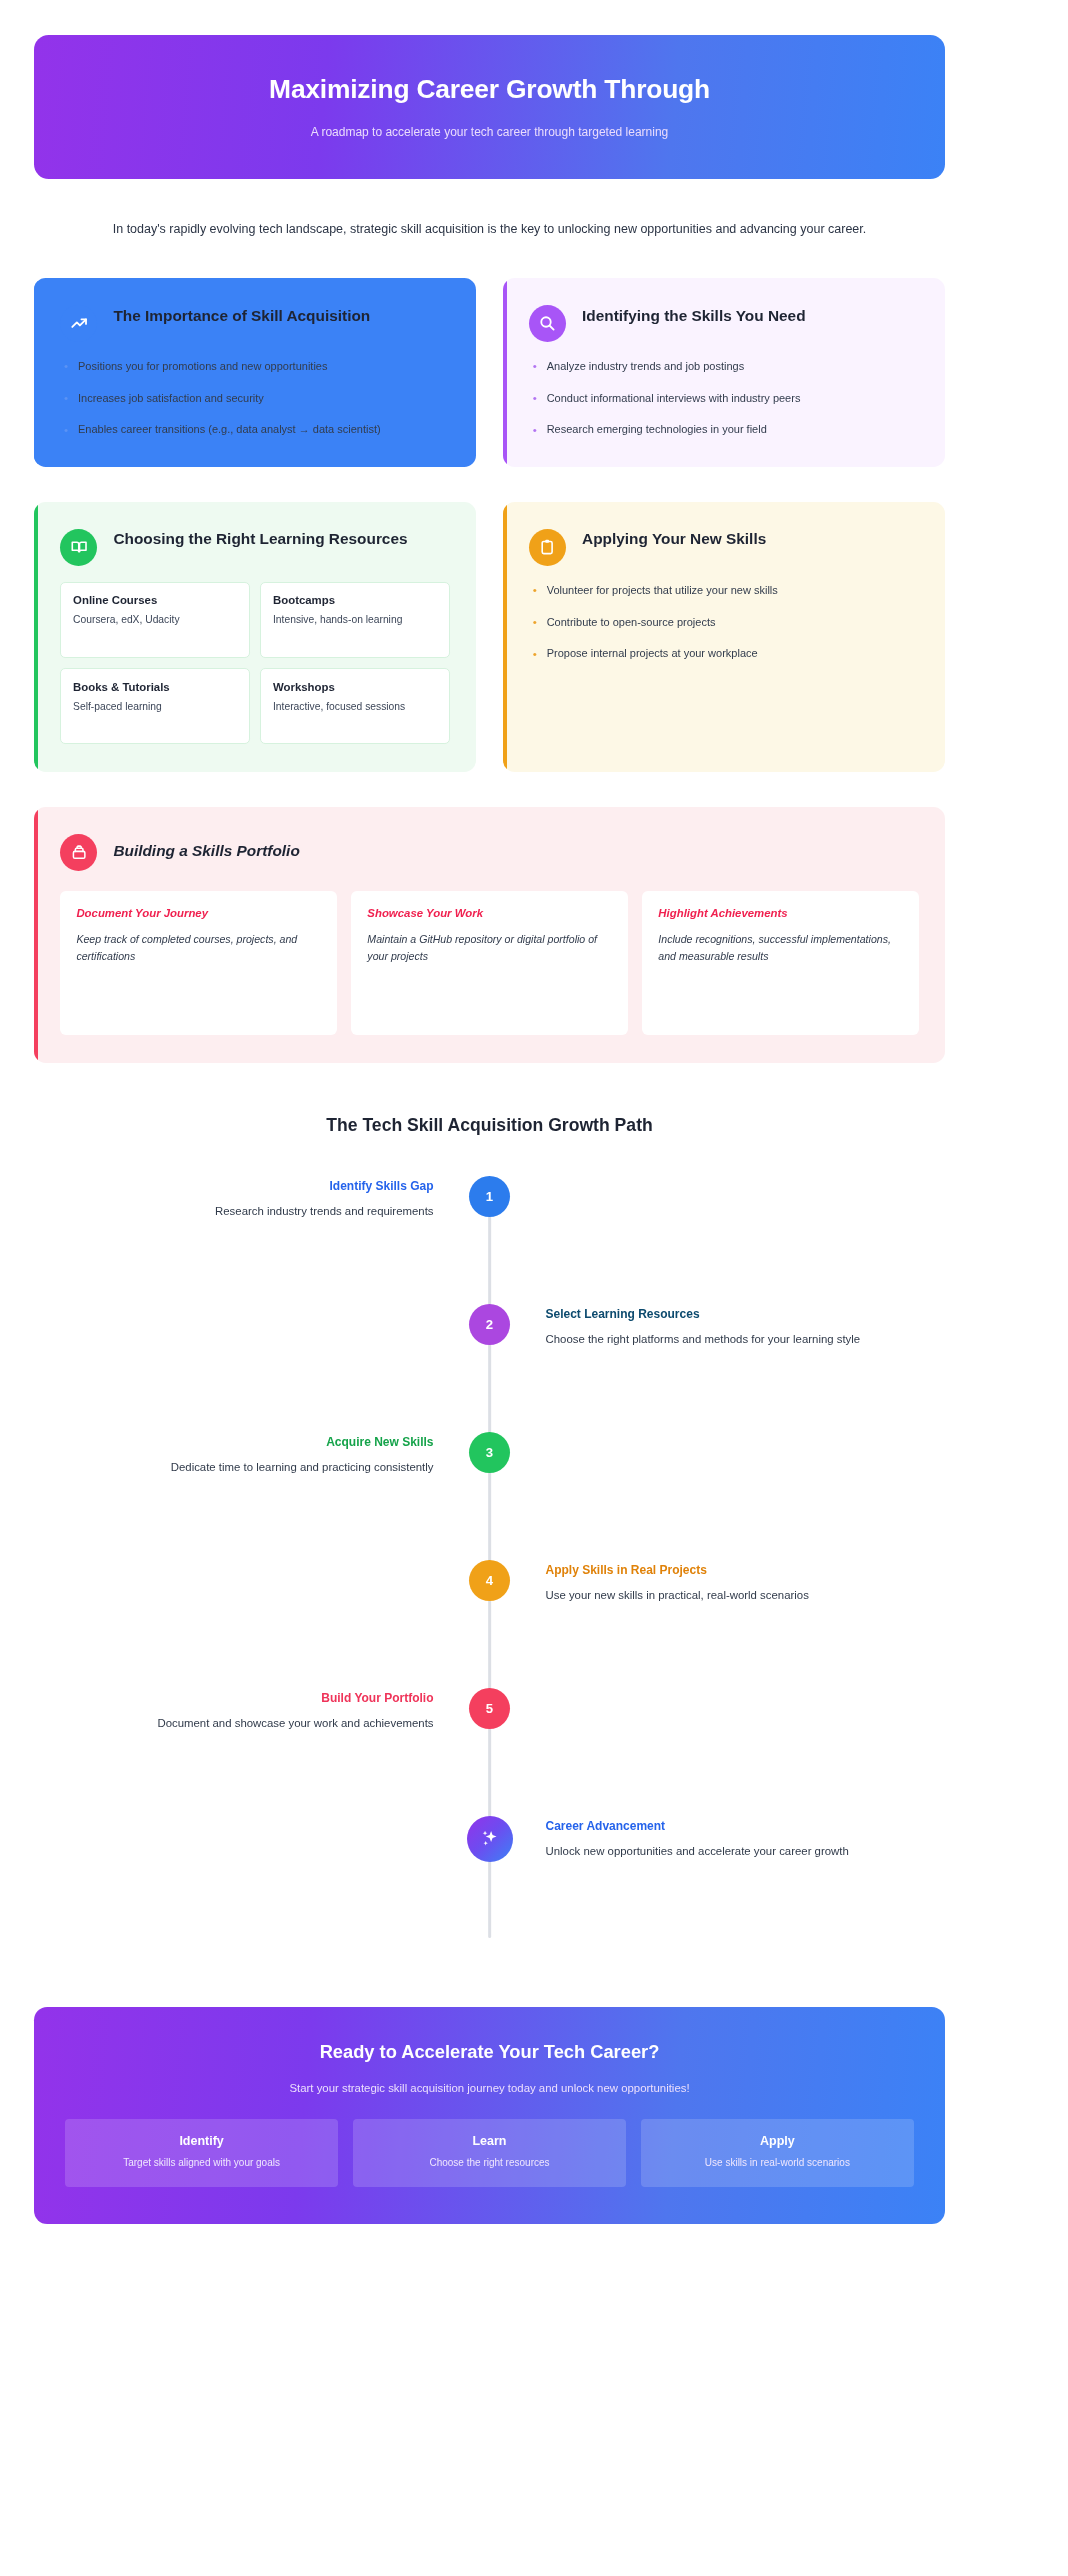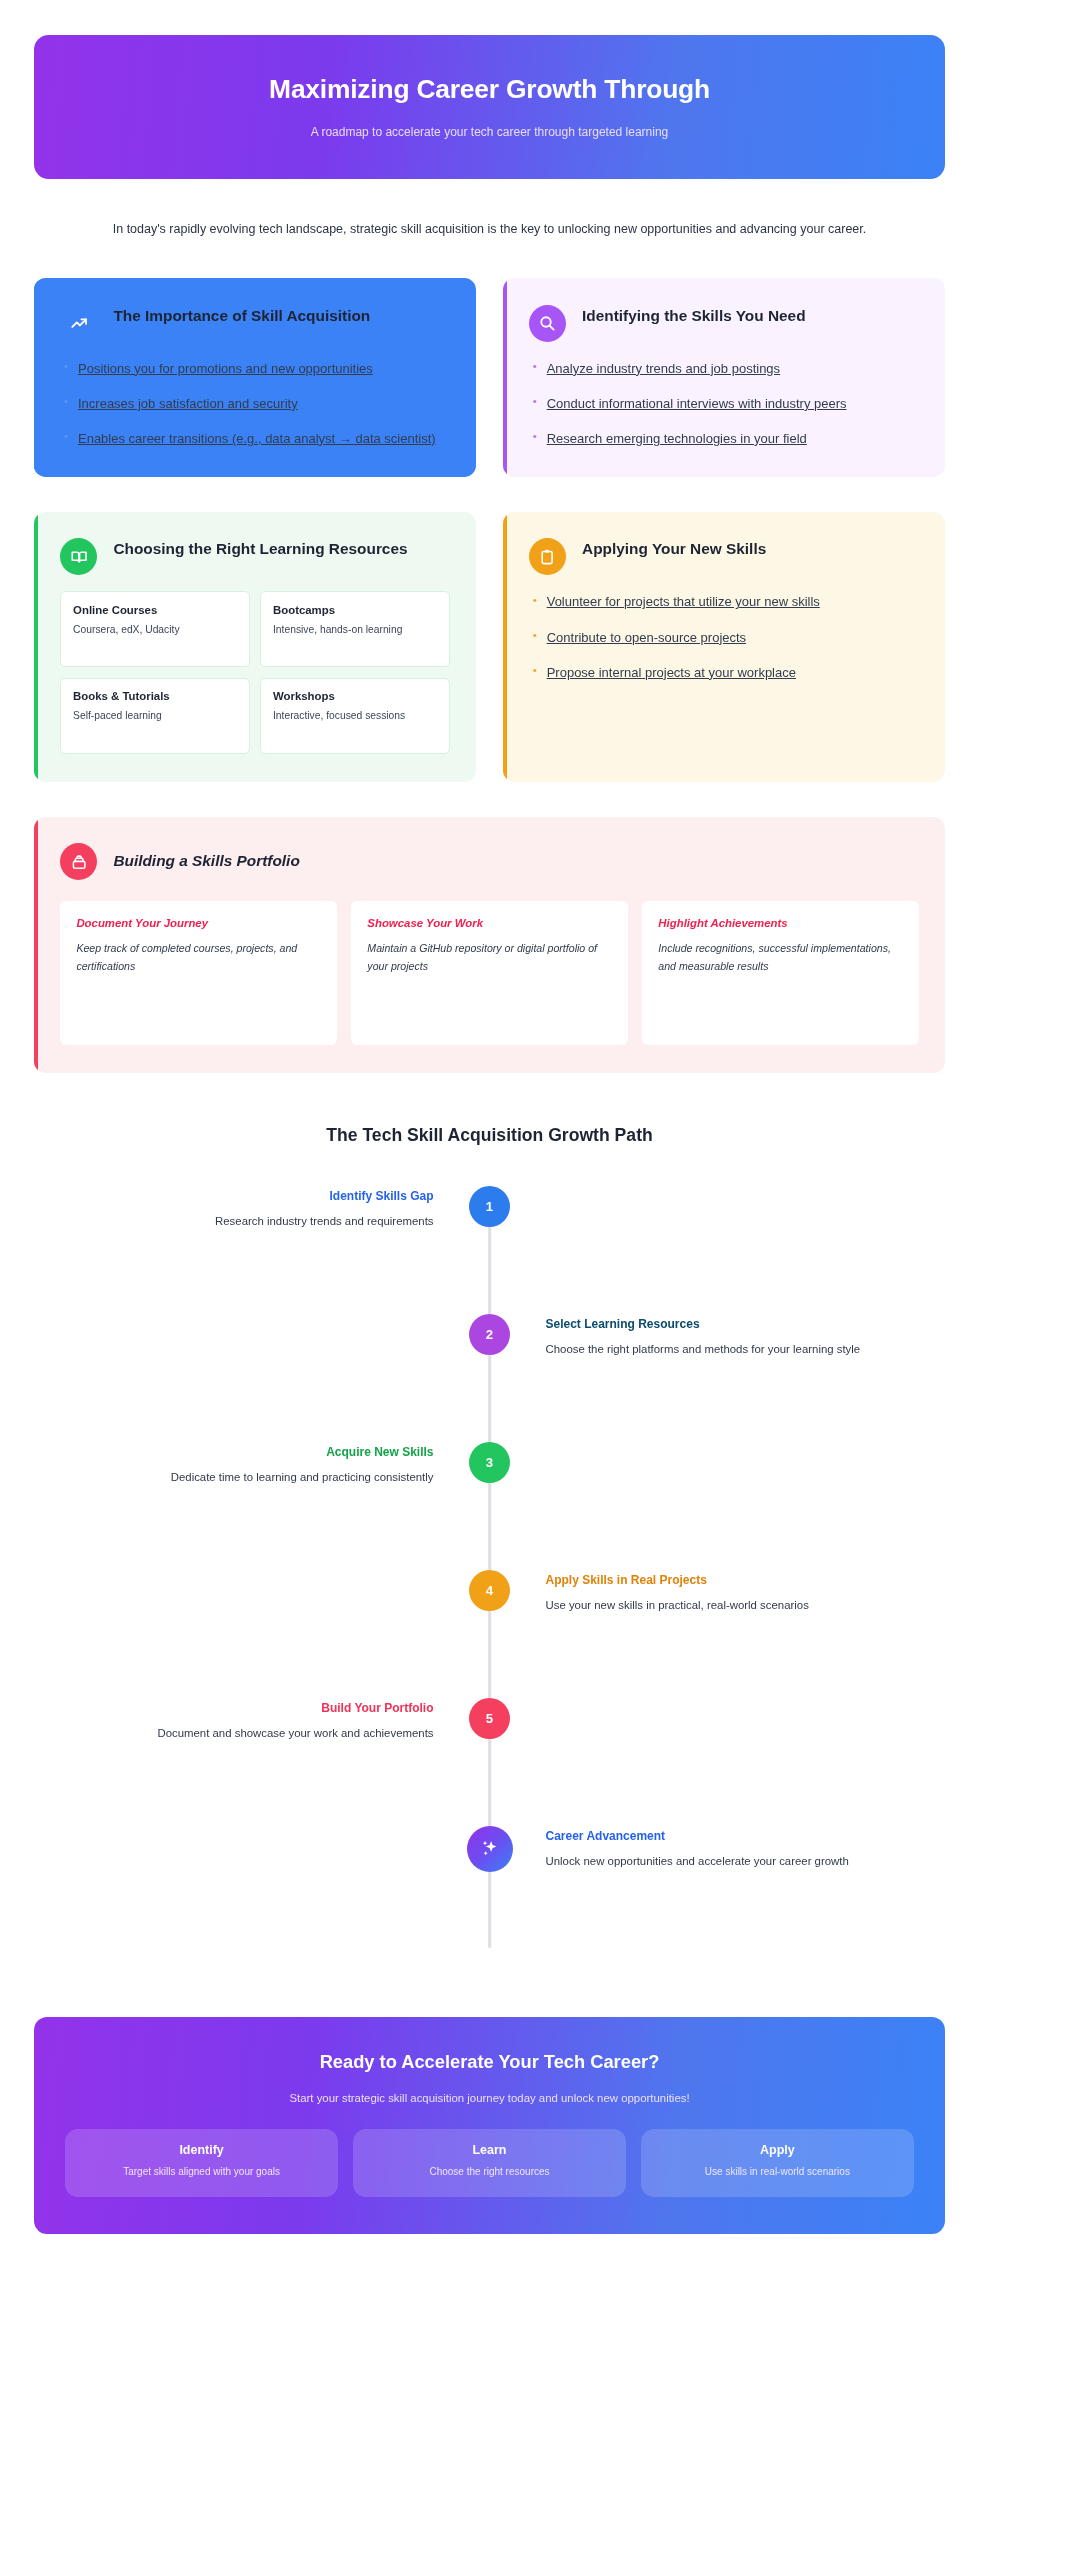--- a/index.html
+++ b/index.html
@@ -102,25 +102,24 @@
     font-weight: 700;
     line-height: 1.33;
     color: #1e2433;
     padding-top: 2.2px;
   }
 
   ul.bullets { list-style: none; margin-top: 4.4px; }
   ul.bullets li {
     position: relative;
     padding-left: 17.6px;
-    font-size: 13px;
+    font-size: 11px;
     line-height: 1.62;
     color: #323c4d;
     margin-bottom: 14px;
-    text-decoration: underline;
   }
   ul.bullets li:last-child { margin-bottom: 0; }
   ul.bullets li::before {
     content: "•";
     position: absolute;
     left: 3.7px; top: -0.7px;
     font-size: 11.7px;
   }
   .card-blue   ul.bullets li::before { color: #5b93f5; }
   .card-purple ul.bullets li::before { color: #b274f2; }
@@ -269,21 +268,21 @@
     font-size: 11.4px;
     margin-bottom: 25px;
   }
   .cta-row {
     display: grid;
     grid-template-columns: 1fr 1fr 1fr;
     gap: 14.7px;
   }
   .cta-box {
     background: rgba(255,255,255,0.16);
-    border-radius: 13px;
+    border-radius: 4px;
     padding: 14.7px 10.3px 17.6px 10.3px;
     text-align: center;
   }
   .cta-box-title {
     color: #ffffff;
     font-weight: 700;
     font-size: 12.5px;
     margin-bottom: 8px;
   }
   .cta-box-desc {

